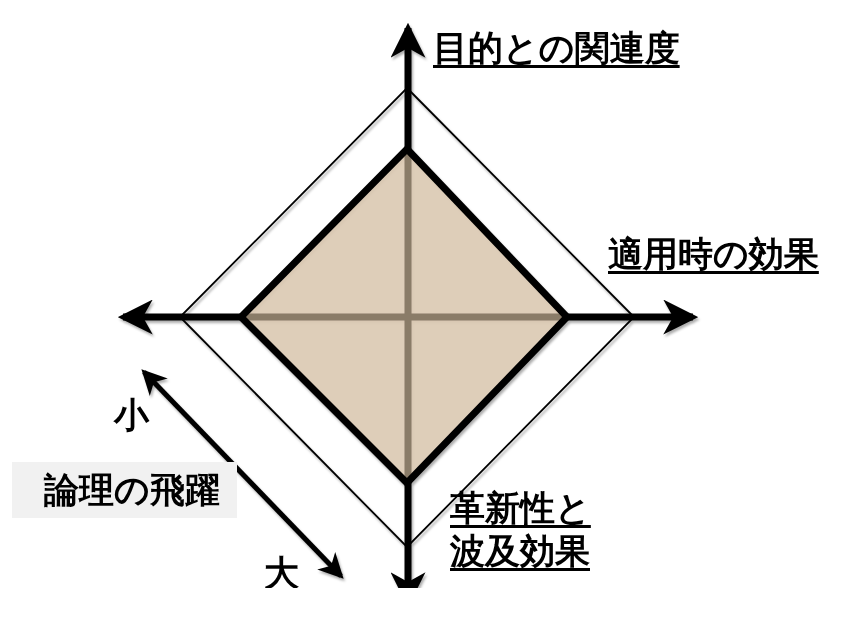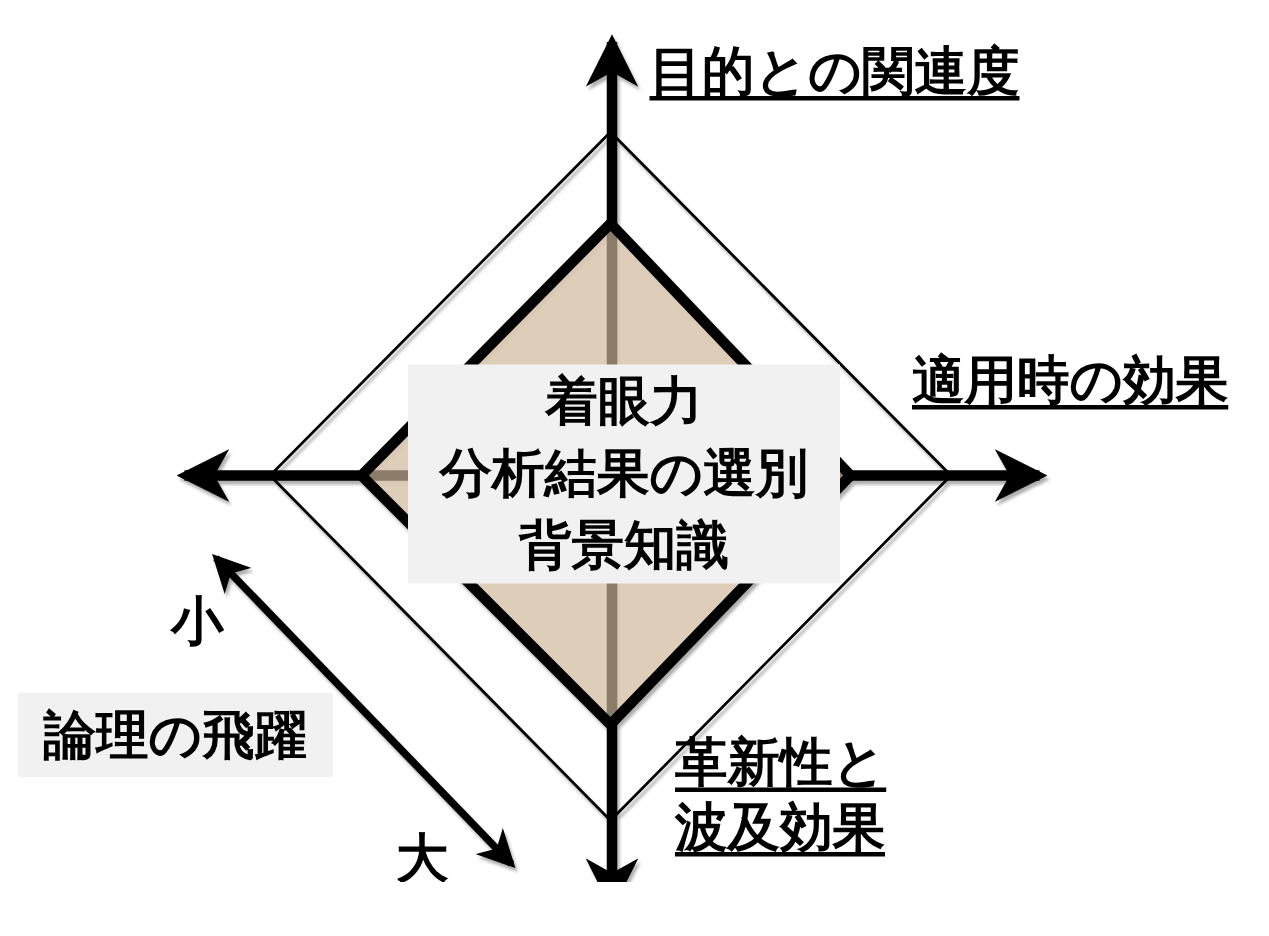--- a/index.html
+++ b/index.html
@@ -57,20 +57,21 @@
     left: 272px; top: 243px;
     width: 288px; height: 146px;
     font-size: 35px;
     line-height: 48px;
     white-space: pre-line;
   }
   .logic-box {
     left: 12px; top: 462px;
     width: 210px; height: 56px;
     font-size: 35px;
+    padding-left: 15px;
   }
 </style>
 </head>
 <body>
 
 <div class="canvas">
 
   <svg class="shapes" width="846" height="624" viewBox="0 0 846 624">
     <defs>
       <marker id="arrow" viewBox="0 0 10 10" refX="8.5" refY="5" markerWidth="5" markerHeight="5" orient="auto-start-reverse">
@@ -98,23 +99,20 @@
   </svg>
 
   <div class="lbl underlined lbl-top">目的との関連度</div>
 
 
   <div class="lbl underlined lbl-right">適用時の効果</div>
 
   <div class="lbl underlined lbl-bottom">革新性と
 波及効果</div>
 
-  <div class="graybox center-box">着眼力
-分析結果の選別
-背景知識</div>
 
   <div class="lbl lbl-small">小</div>
 
   <div class="graybox logic-box">論理の飛躍</div>
 
   <div class="lbl lbl-large">大</div>
 
 </div>
 
 </body></html>

